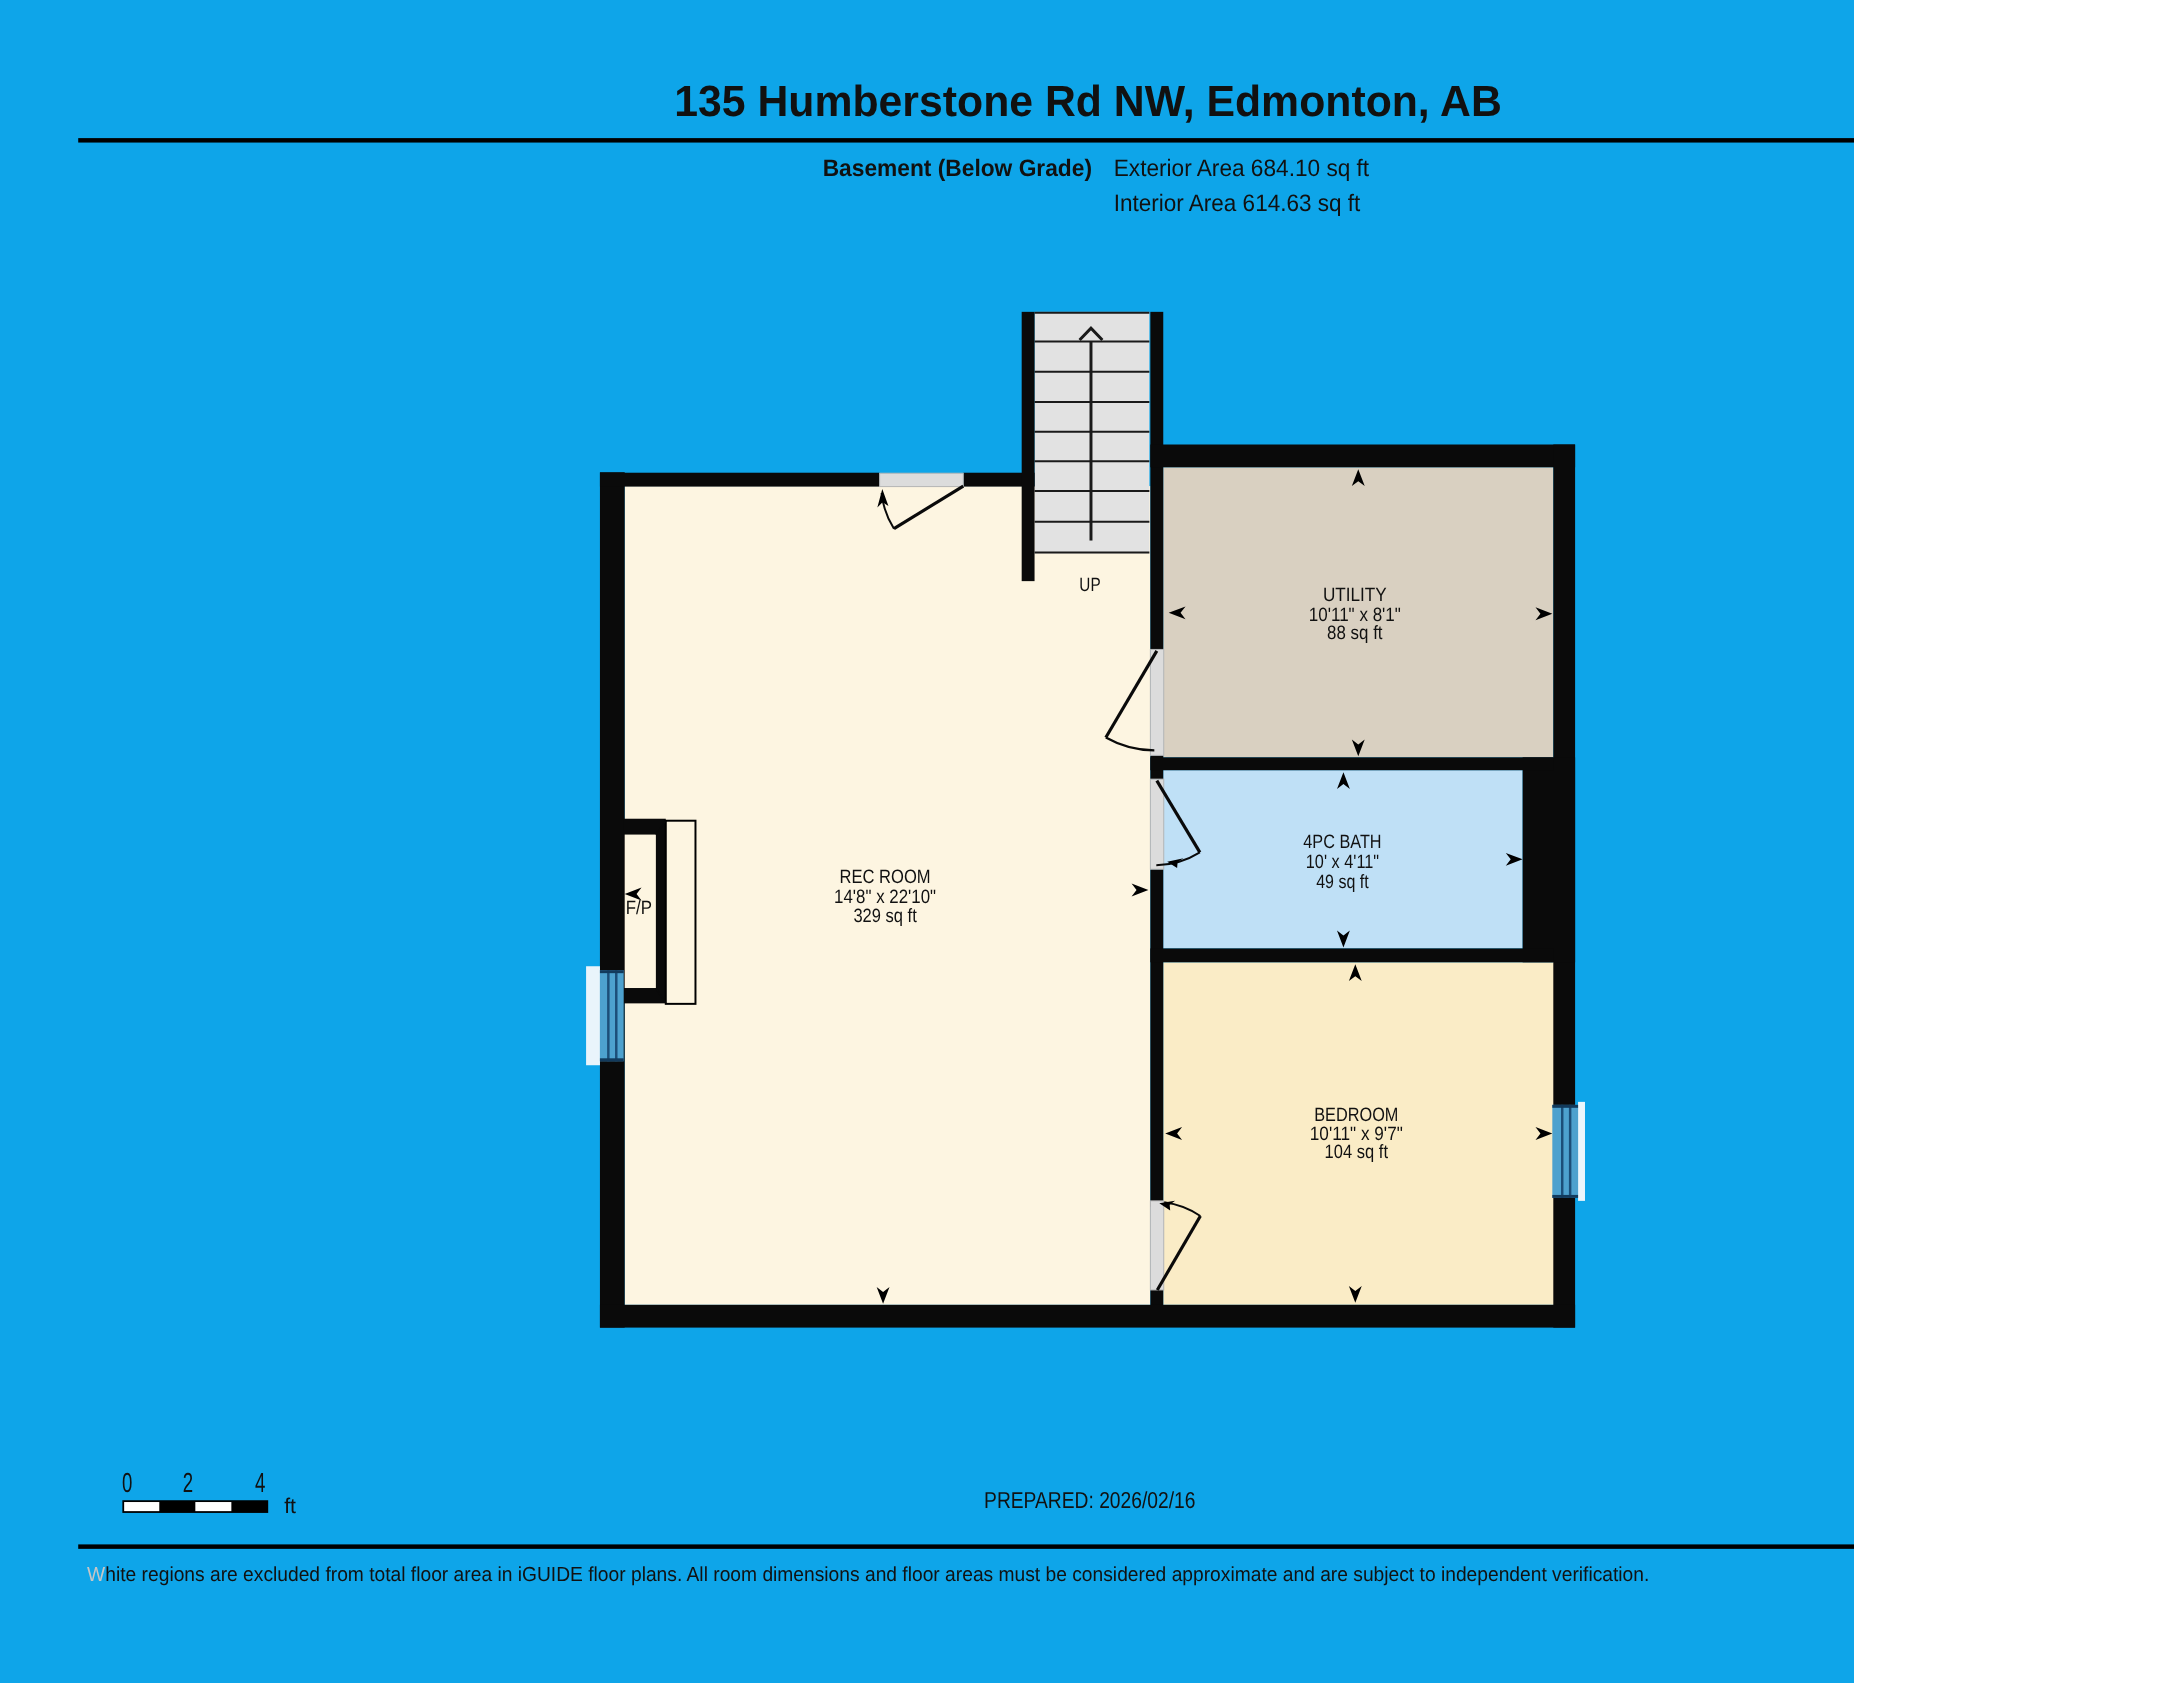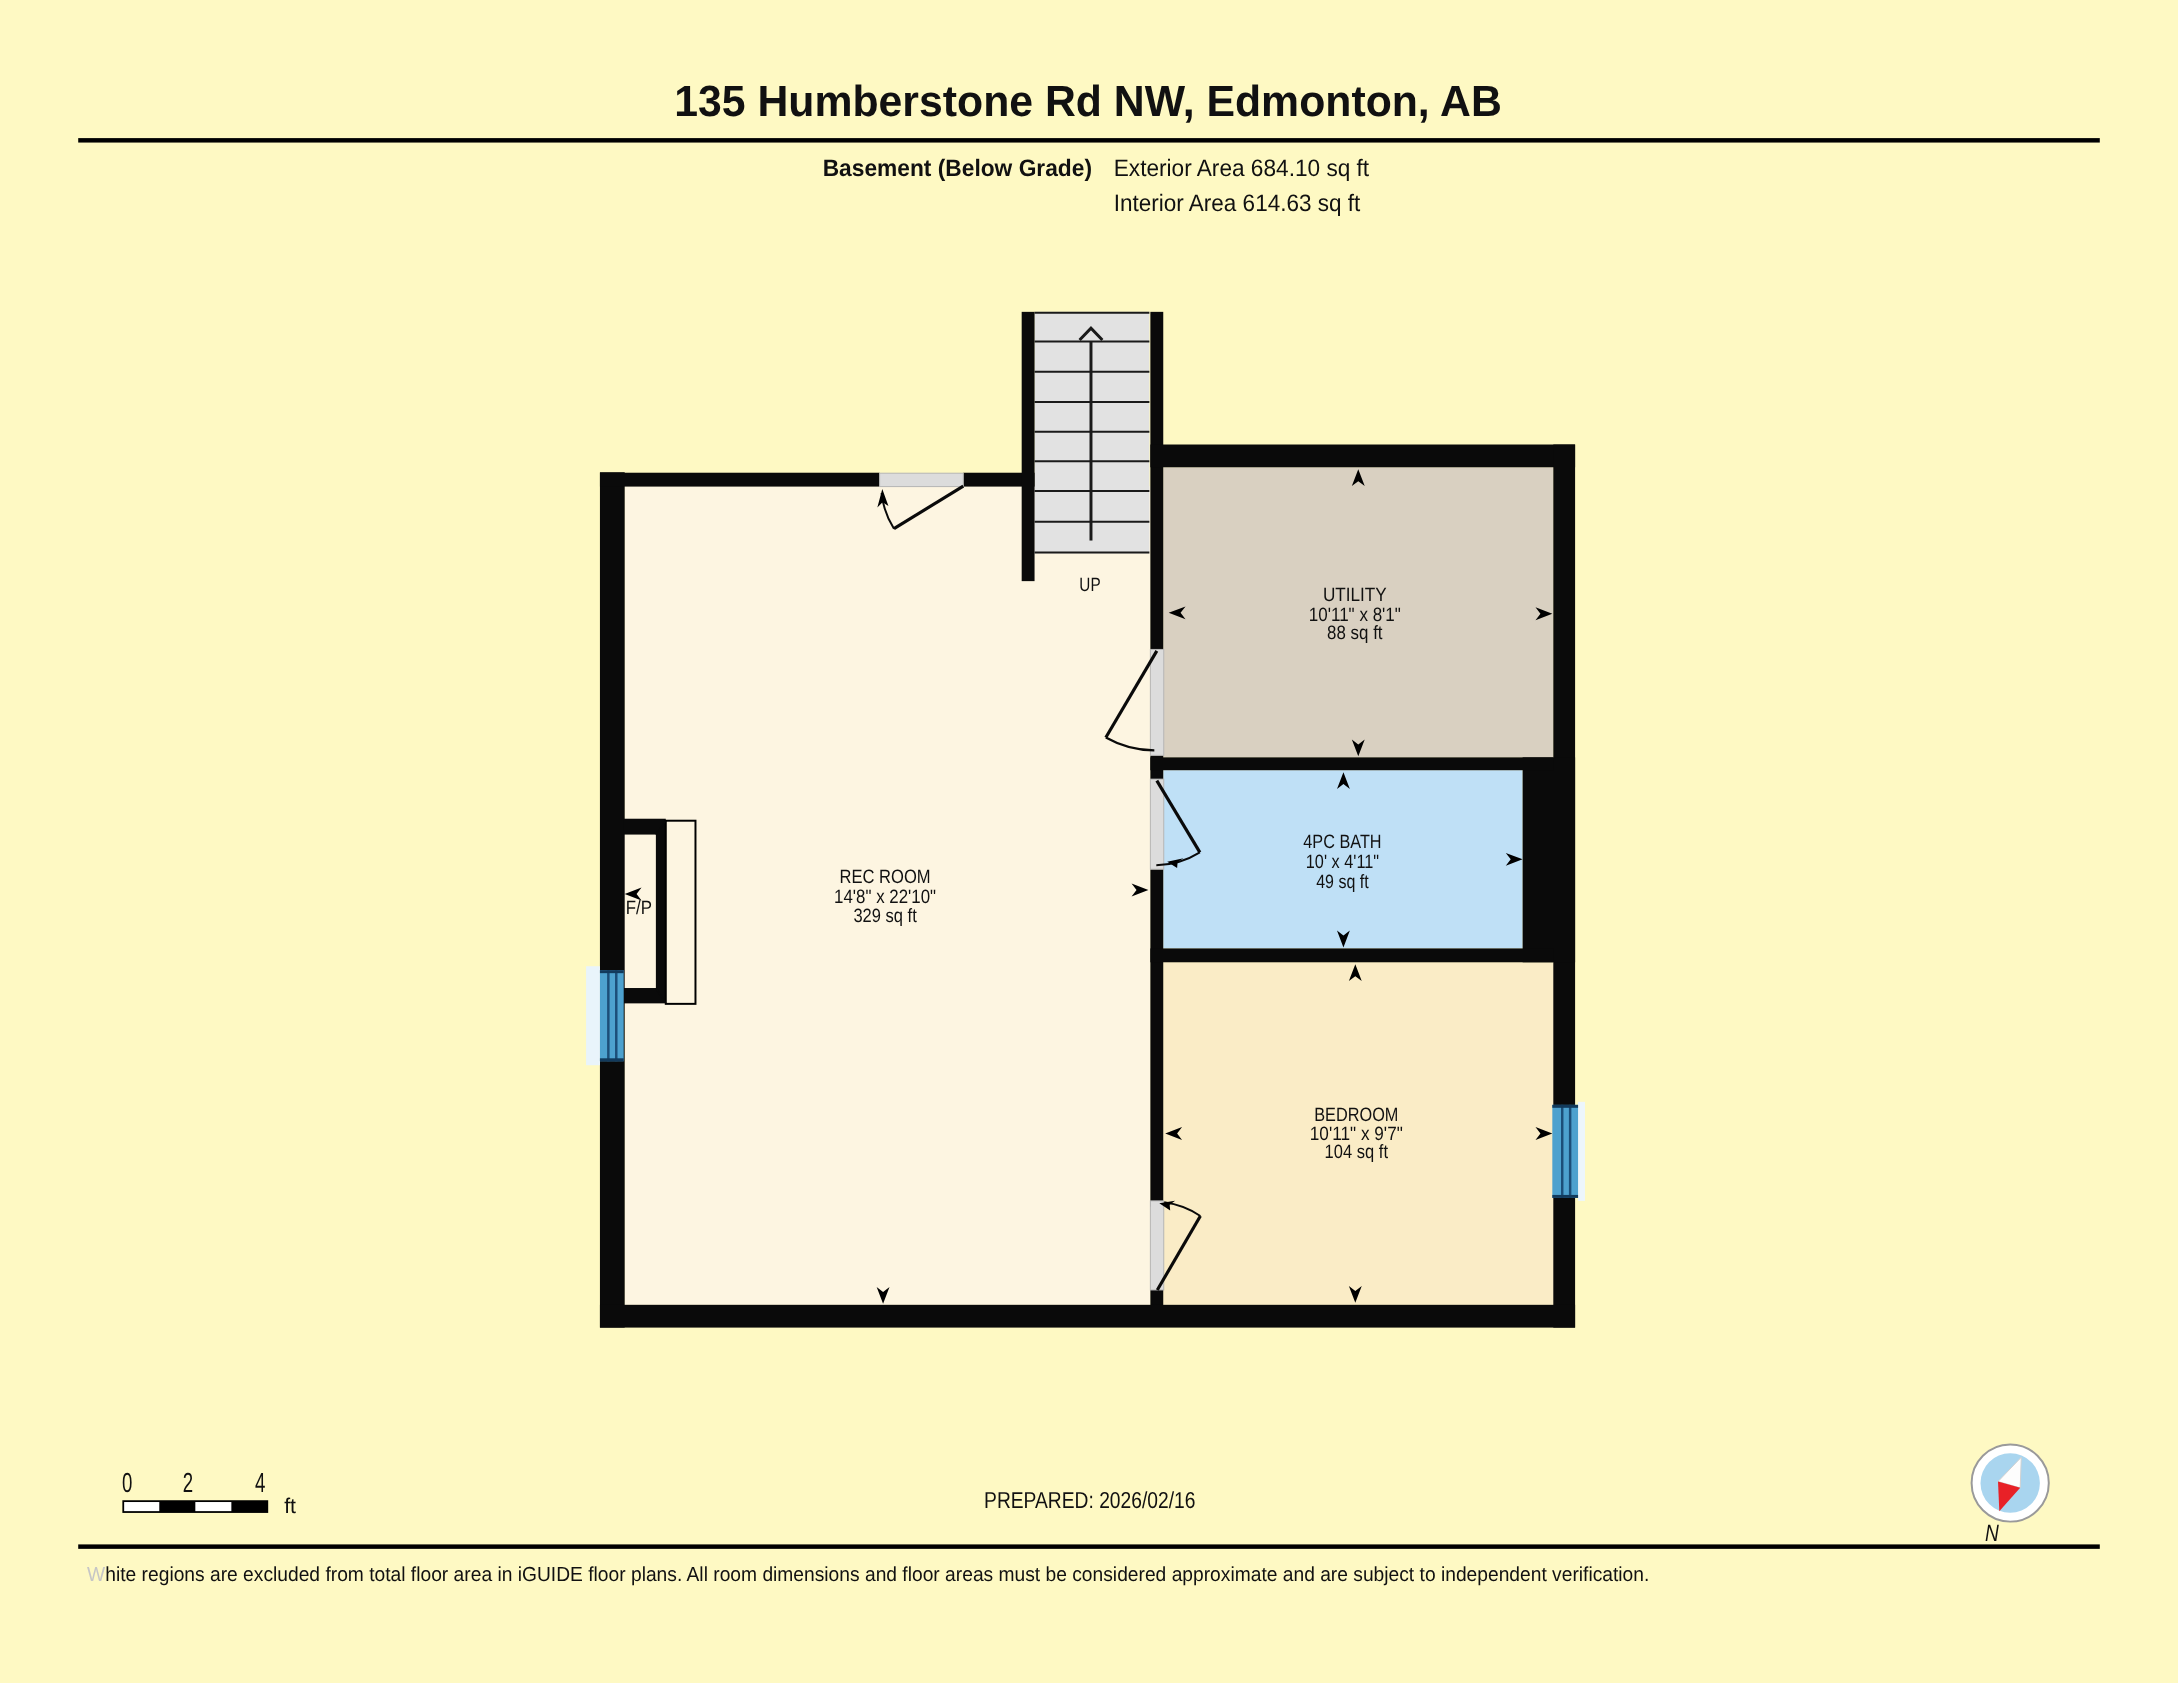--- a/index.html
+++ b/index.html
@@ -1,16 +1,16 @@
 <!DOCTYPE html>
 <html><head>
 <meta charset="utf-8">
 <style>
   html,body{margin:0;padding:0;background:#fff;}
-  .page{position:relative;width:2178px;height:1683px;background:#fef9c3;overflow:hidden;
+  .page{position:relative;width:1854px;height:1683px;background:#0ea5e9;overflow:hidden;
         font-family:"Liberation Sans", sans-serif;}
   svg{position:absolute;left:0;top:0;}
   text{font-family:"Liberation Sans", sans-serif;fill:#111;fill-opacity:0.999;}
 </style>
 </head>
 <body>
 <div class="page">
 <svg width="2178" height="1683" viewBox="0 0 2200 1700" text-rendering="geometricPrecision">
 
   <g>

